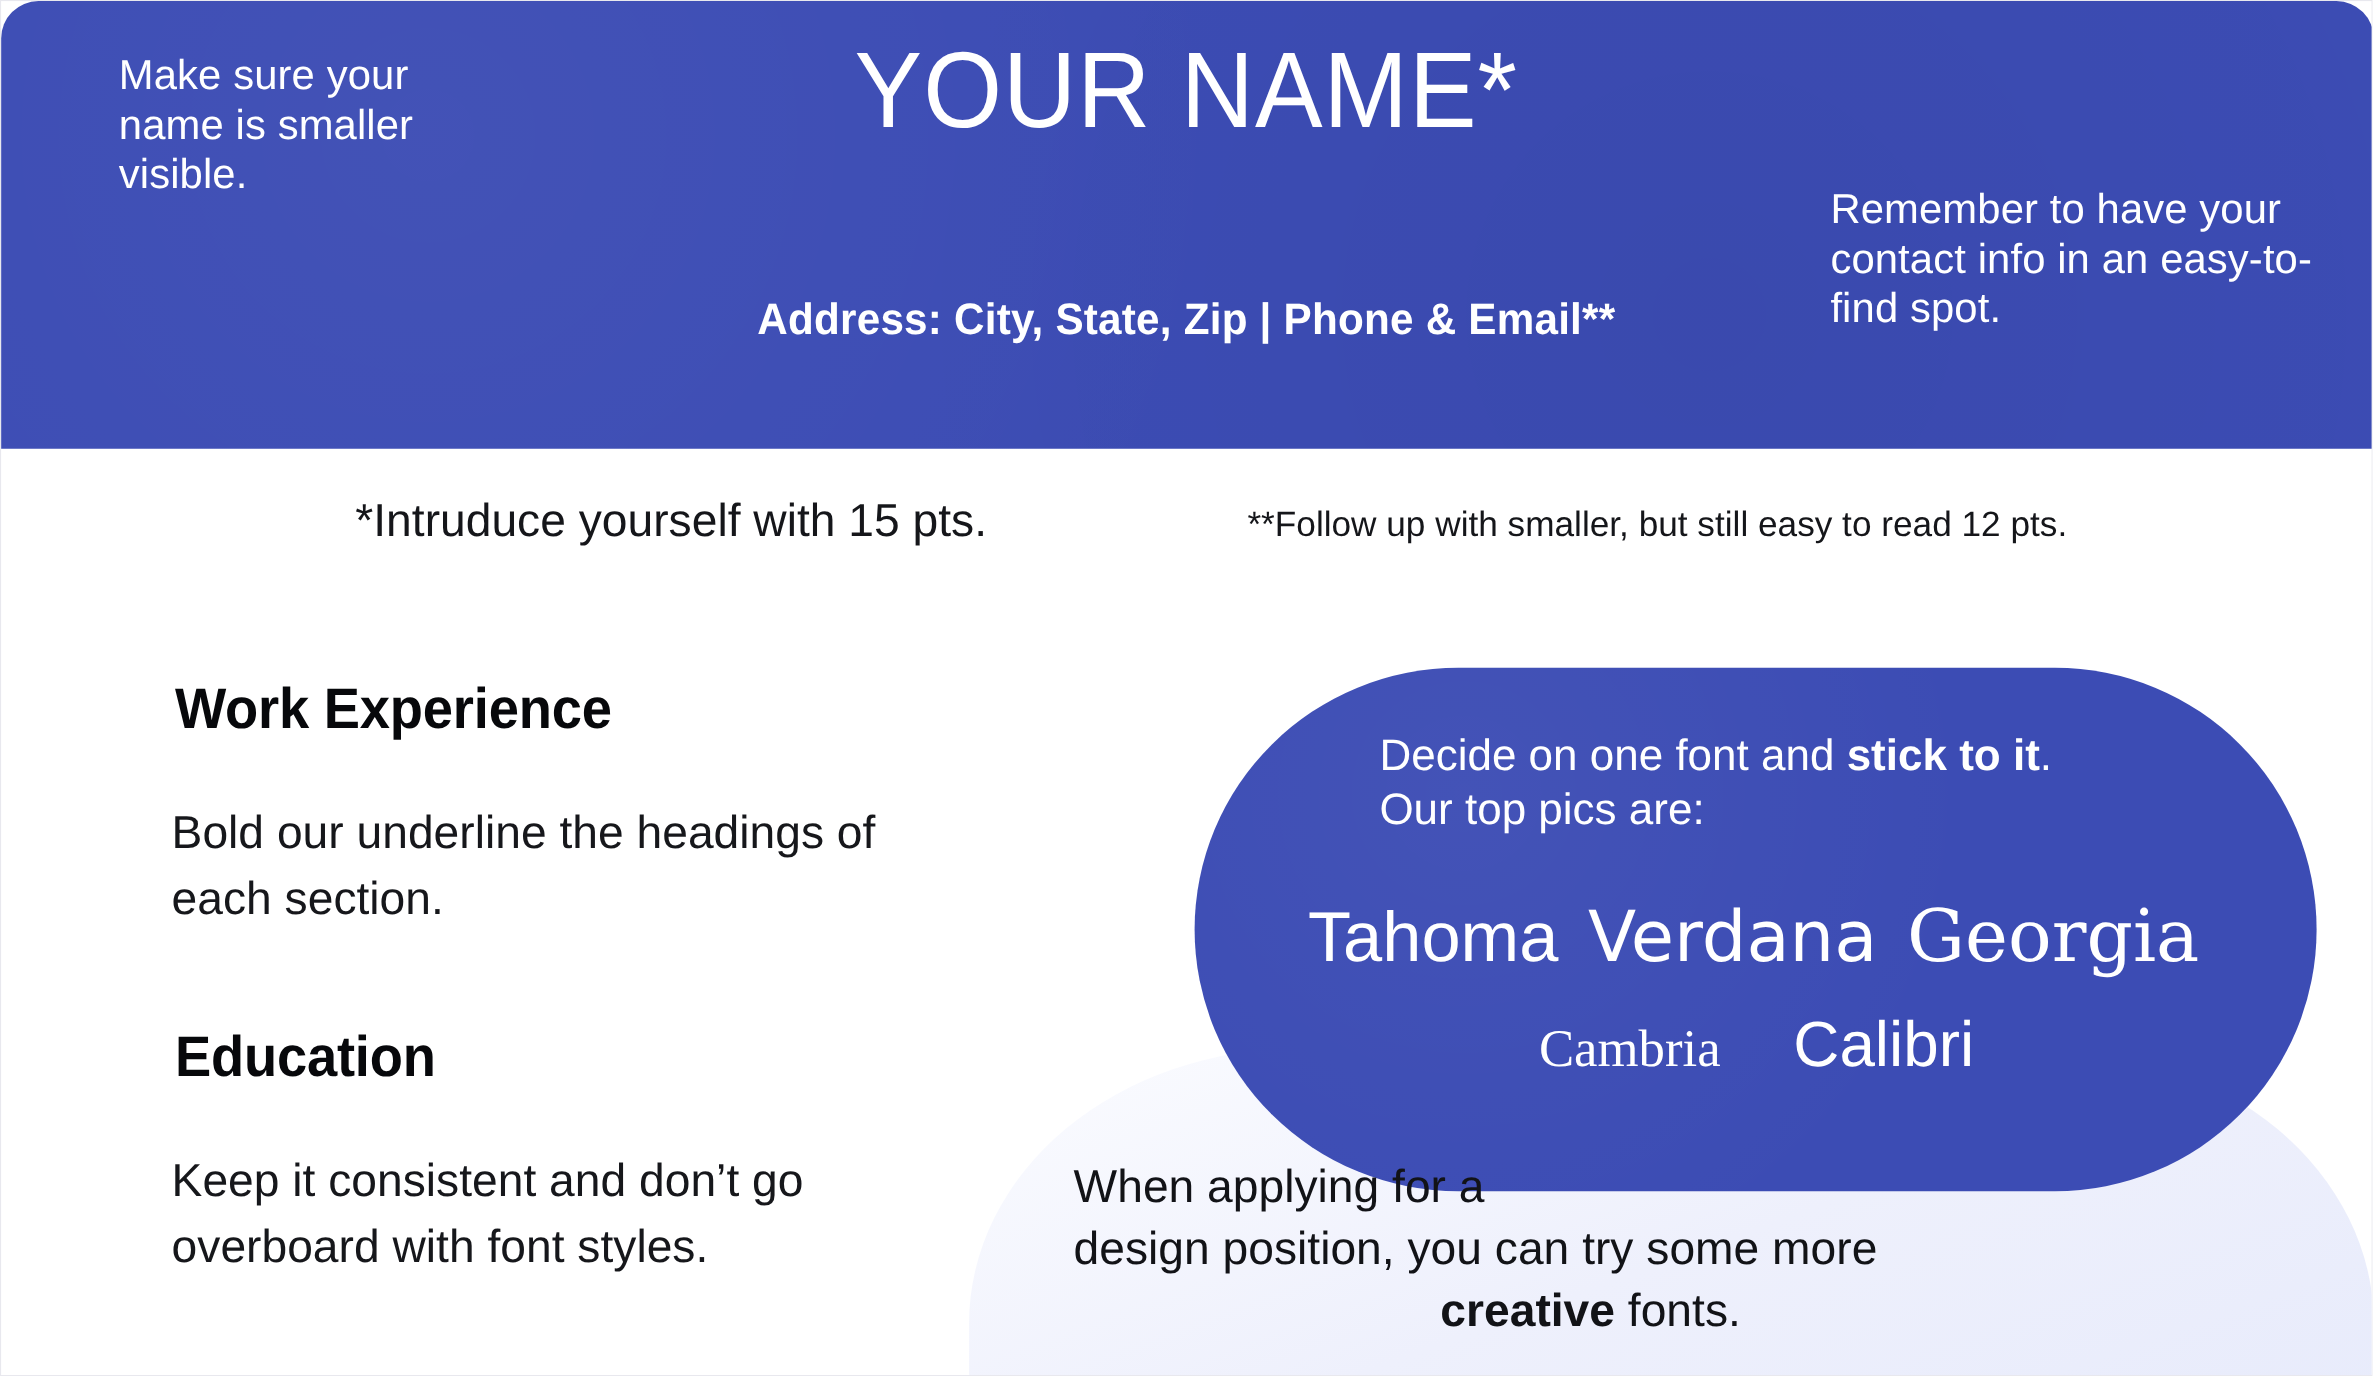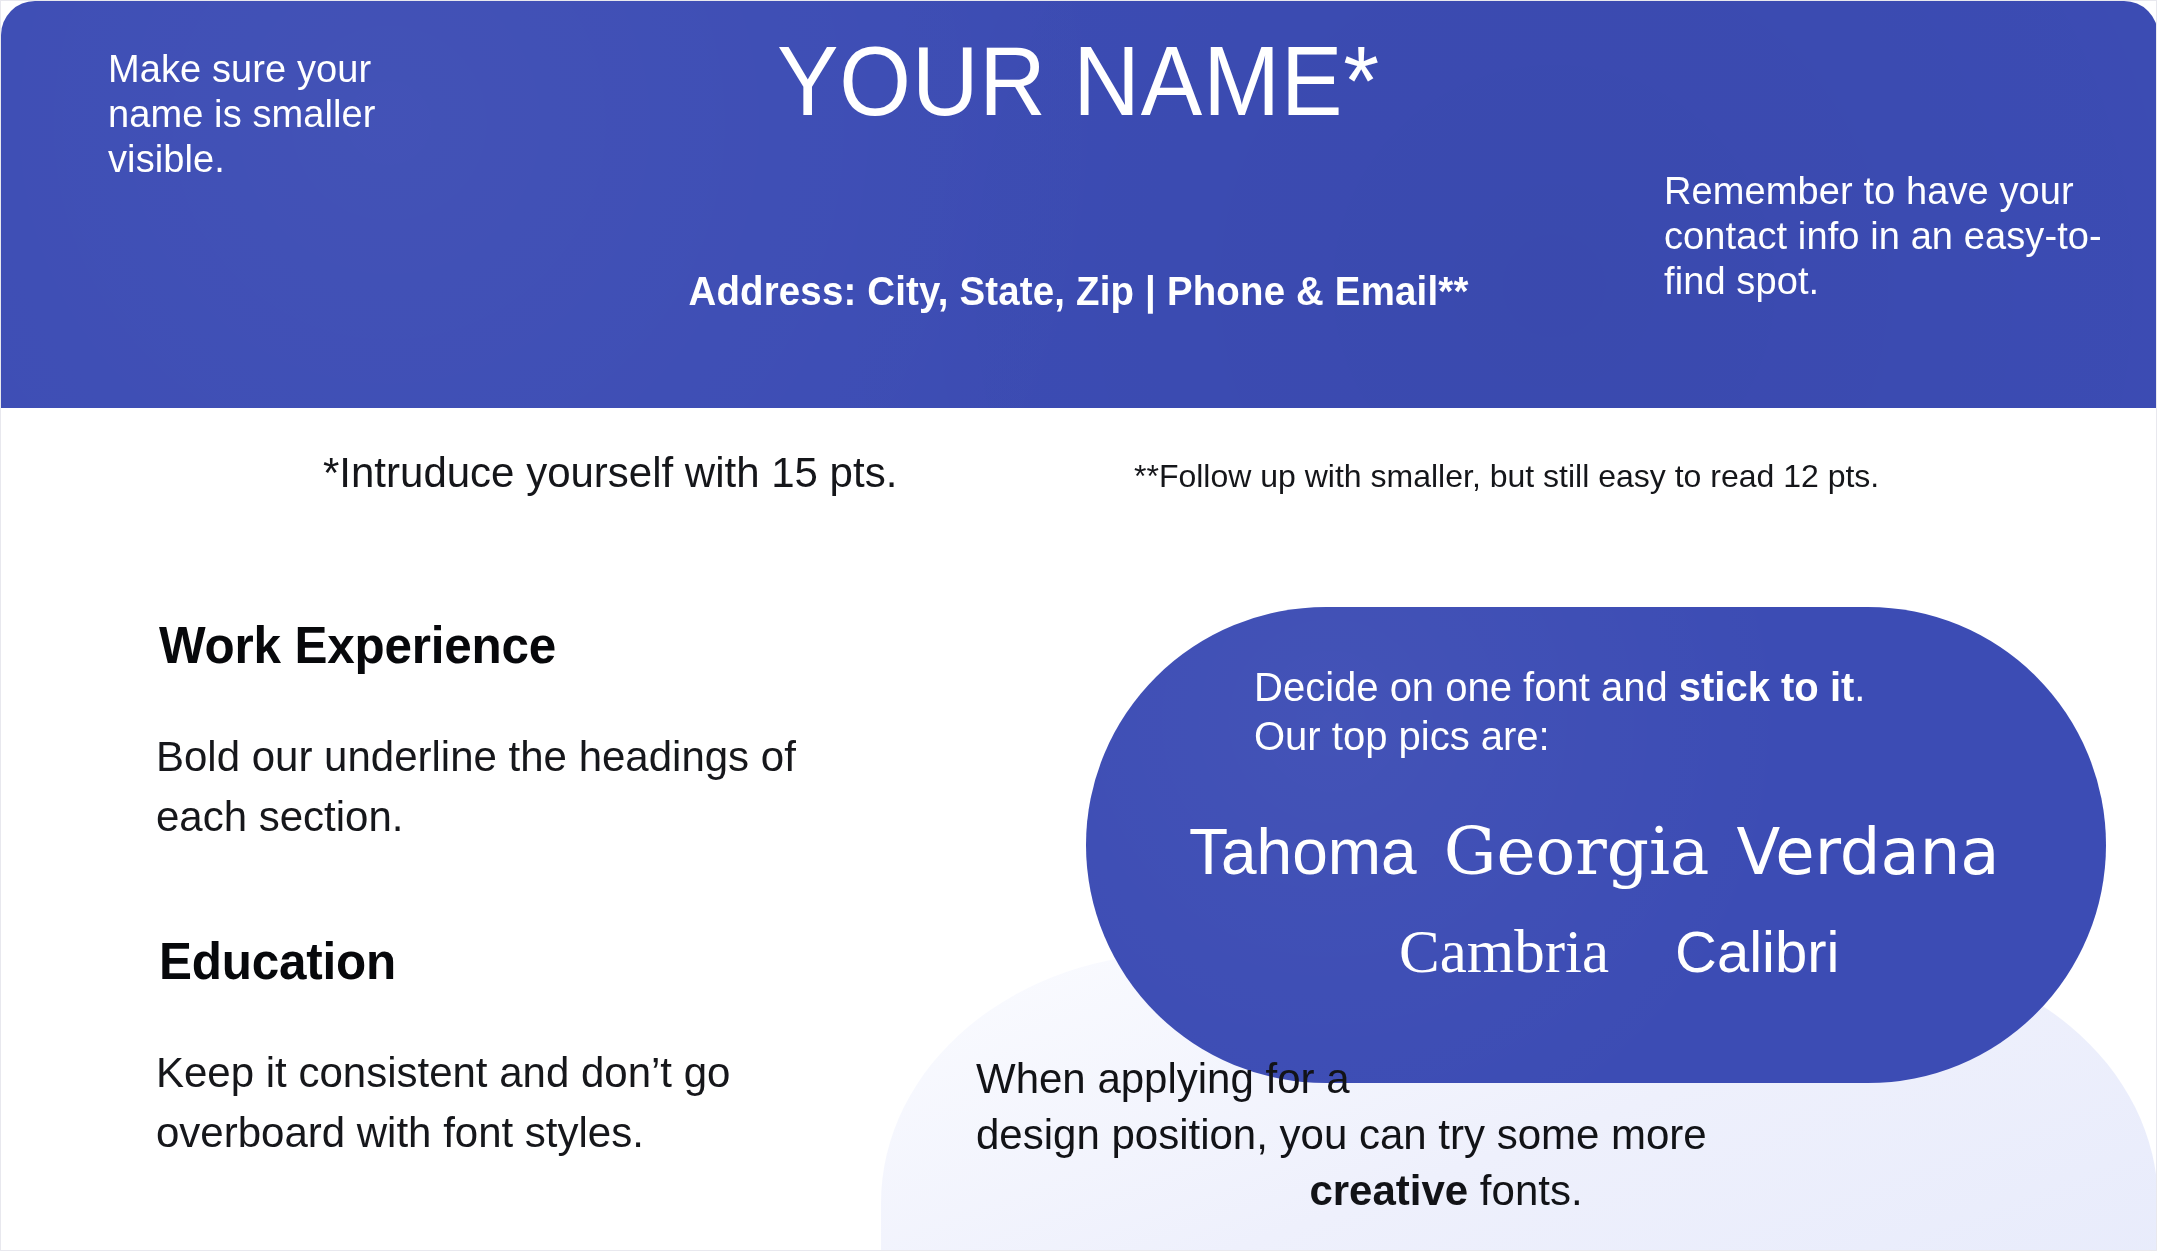--- a/index.html
+++ b/index.html
@@ -168,21 +168,21 @@
 
   .font-sample { font-weight: 400; line-height: 1; }
   .fs-sans  { font-family: "Liberation Sans", sans-serif; }
   .fs-serif { font-family: "Liberation Serif", serif; }
   .fs-dsans { font-family: "DejaVu Sans", sans-serif; }
   .fs-dserif{ font-family: "DejaVu Serif", serif; }
 
   #fs-tahoma  { font-size: 64px; }
   #fs-georgia { font-size: 66px; }
   #fs-verdana { font-size: 64px; }
-  #fs-cambria { font-size: 61px; }
+  #fs-cambria { font-size: 48px; }
   #fs-calibri { font-size: 58px; }
 
   .blob-text-dark {
     position: absolute;
     z-index: 5;
     color: #121317;
     font-weight: 300;
     font-size: 42px;
     line-height: 1.33;
   }
@@ -219,22 +219,22 @@
   <div class="blob-lavender"></div>
   <div class="blob-blue"></div>
 
   <div id="font-intro" class="blob-text">
     <span>Decide on one font and </span><b>stick to it</b><span>.</span><br>
     <span>Our top pics are:</span>
   </div>
 
   <div id="font-row-1" class="font-row">
     <span id="fs-tahoma" class="font-sample fs-sans">Tahoma</span>
+    <span id="fs-verdana" class="font-sample fs-dsans">Verdana</span>
     <span id="fs-georgia" class="font-sample fs-dserif">Georgia</span>
-    <span id="fs-verdana" class="font-sample fs-dsans">Verdana</span>
   </div>
 
   <div id="font-row-2" class="font-row">
     <span id="fs-cambria" class="font-sample fs-serif">Cambria</span>
     <span id="fs-calibri" class="font-sample fs-sans">Calibri</span>
   </div>
 
   <div id="creative-note" class="blob-text-dark">
     <span>When applying  for a</span><br>
     <span>design position,  you can try some more</span><br>

